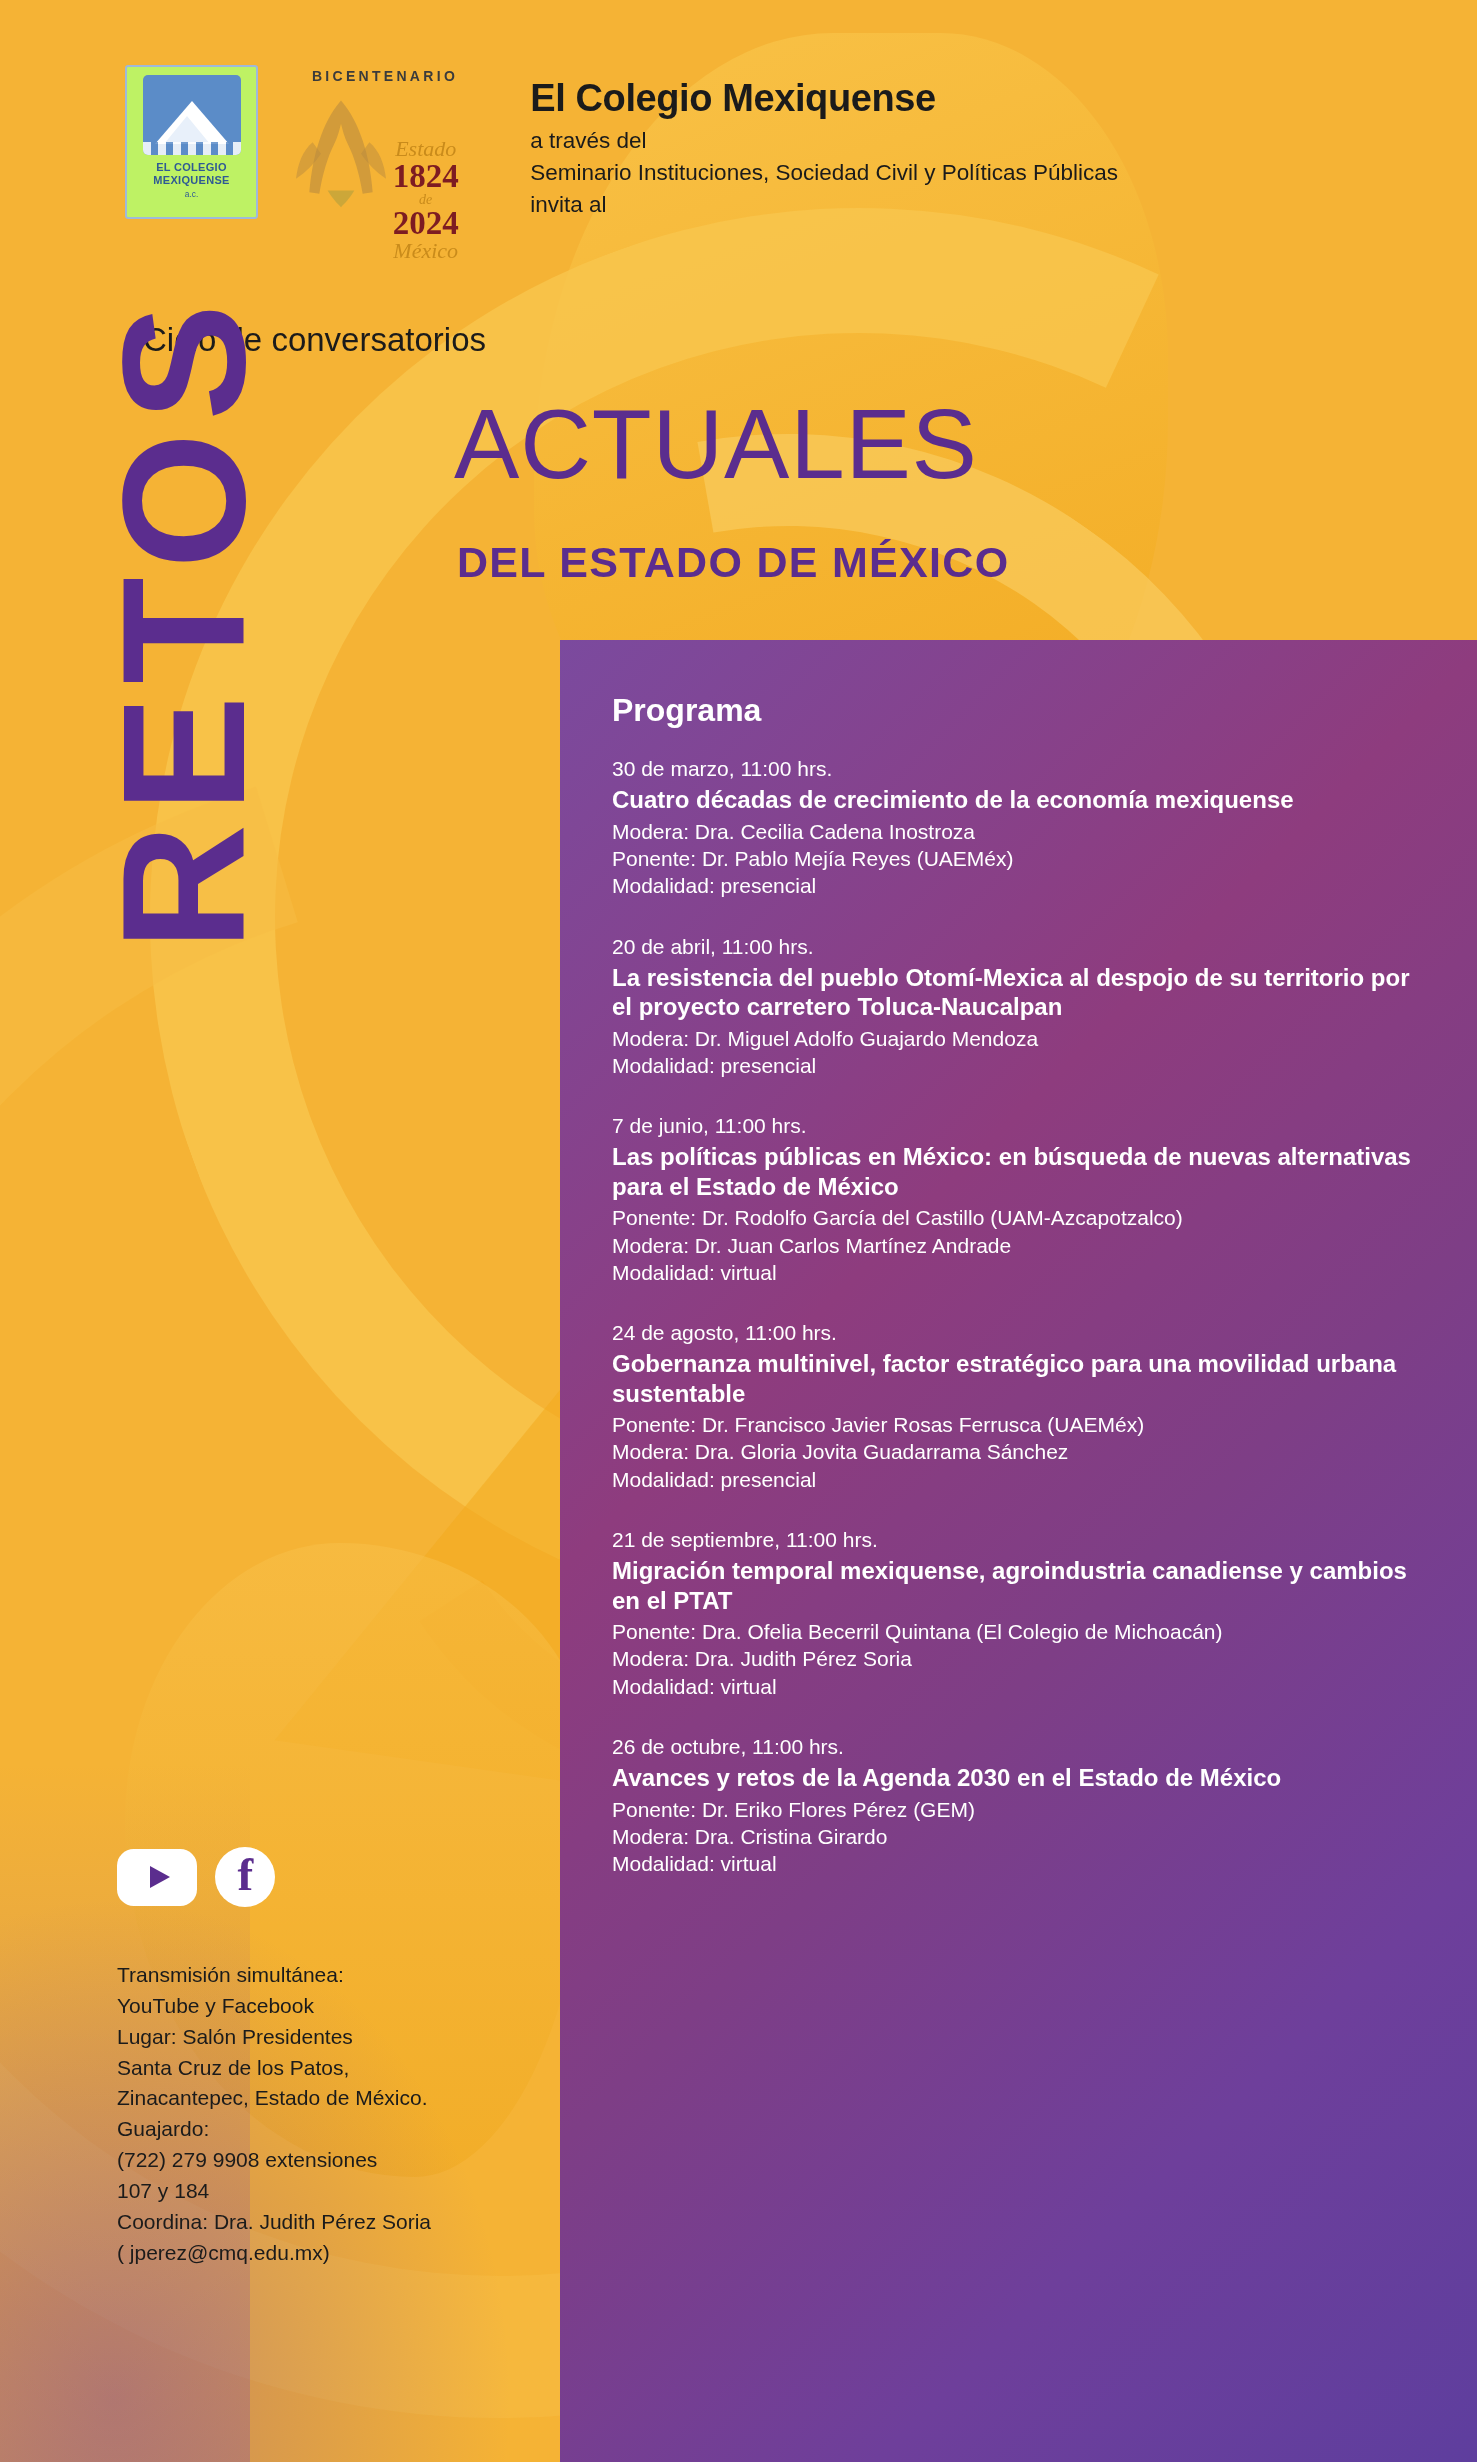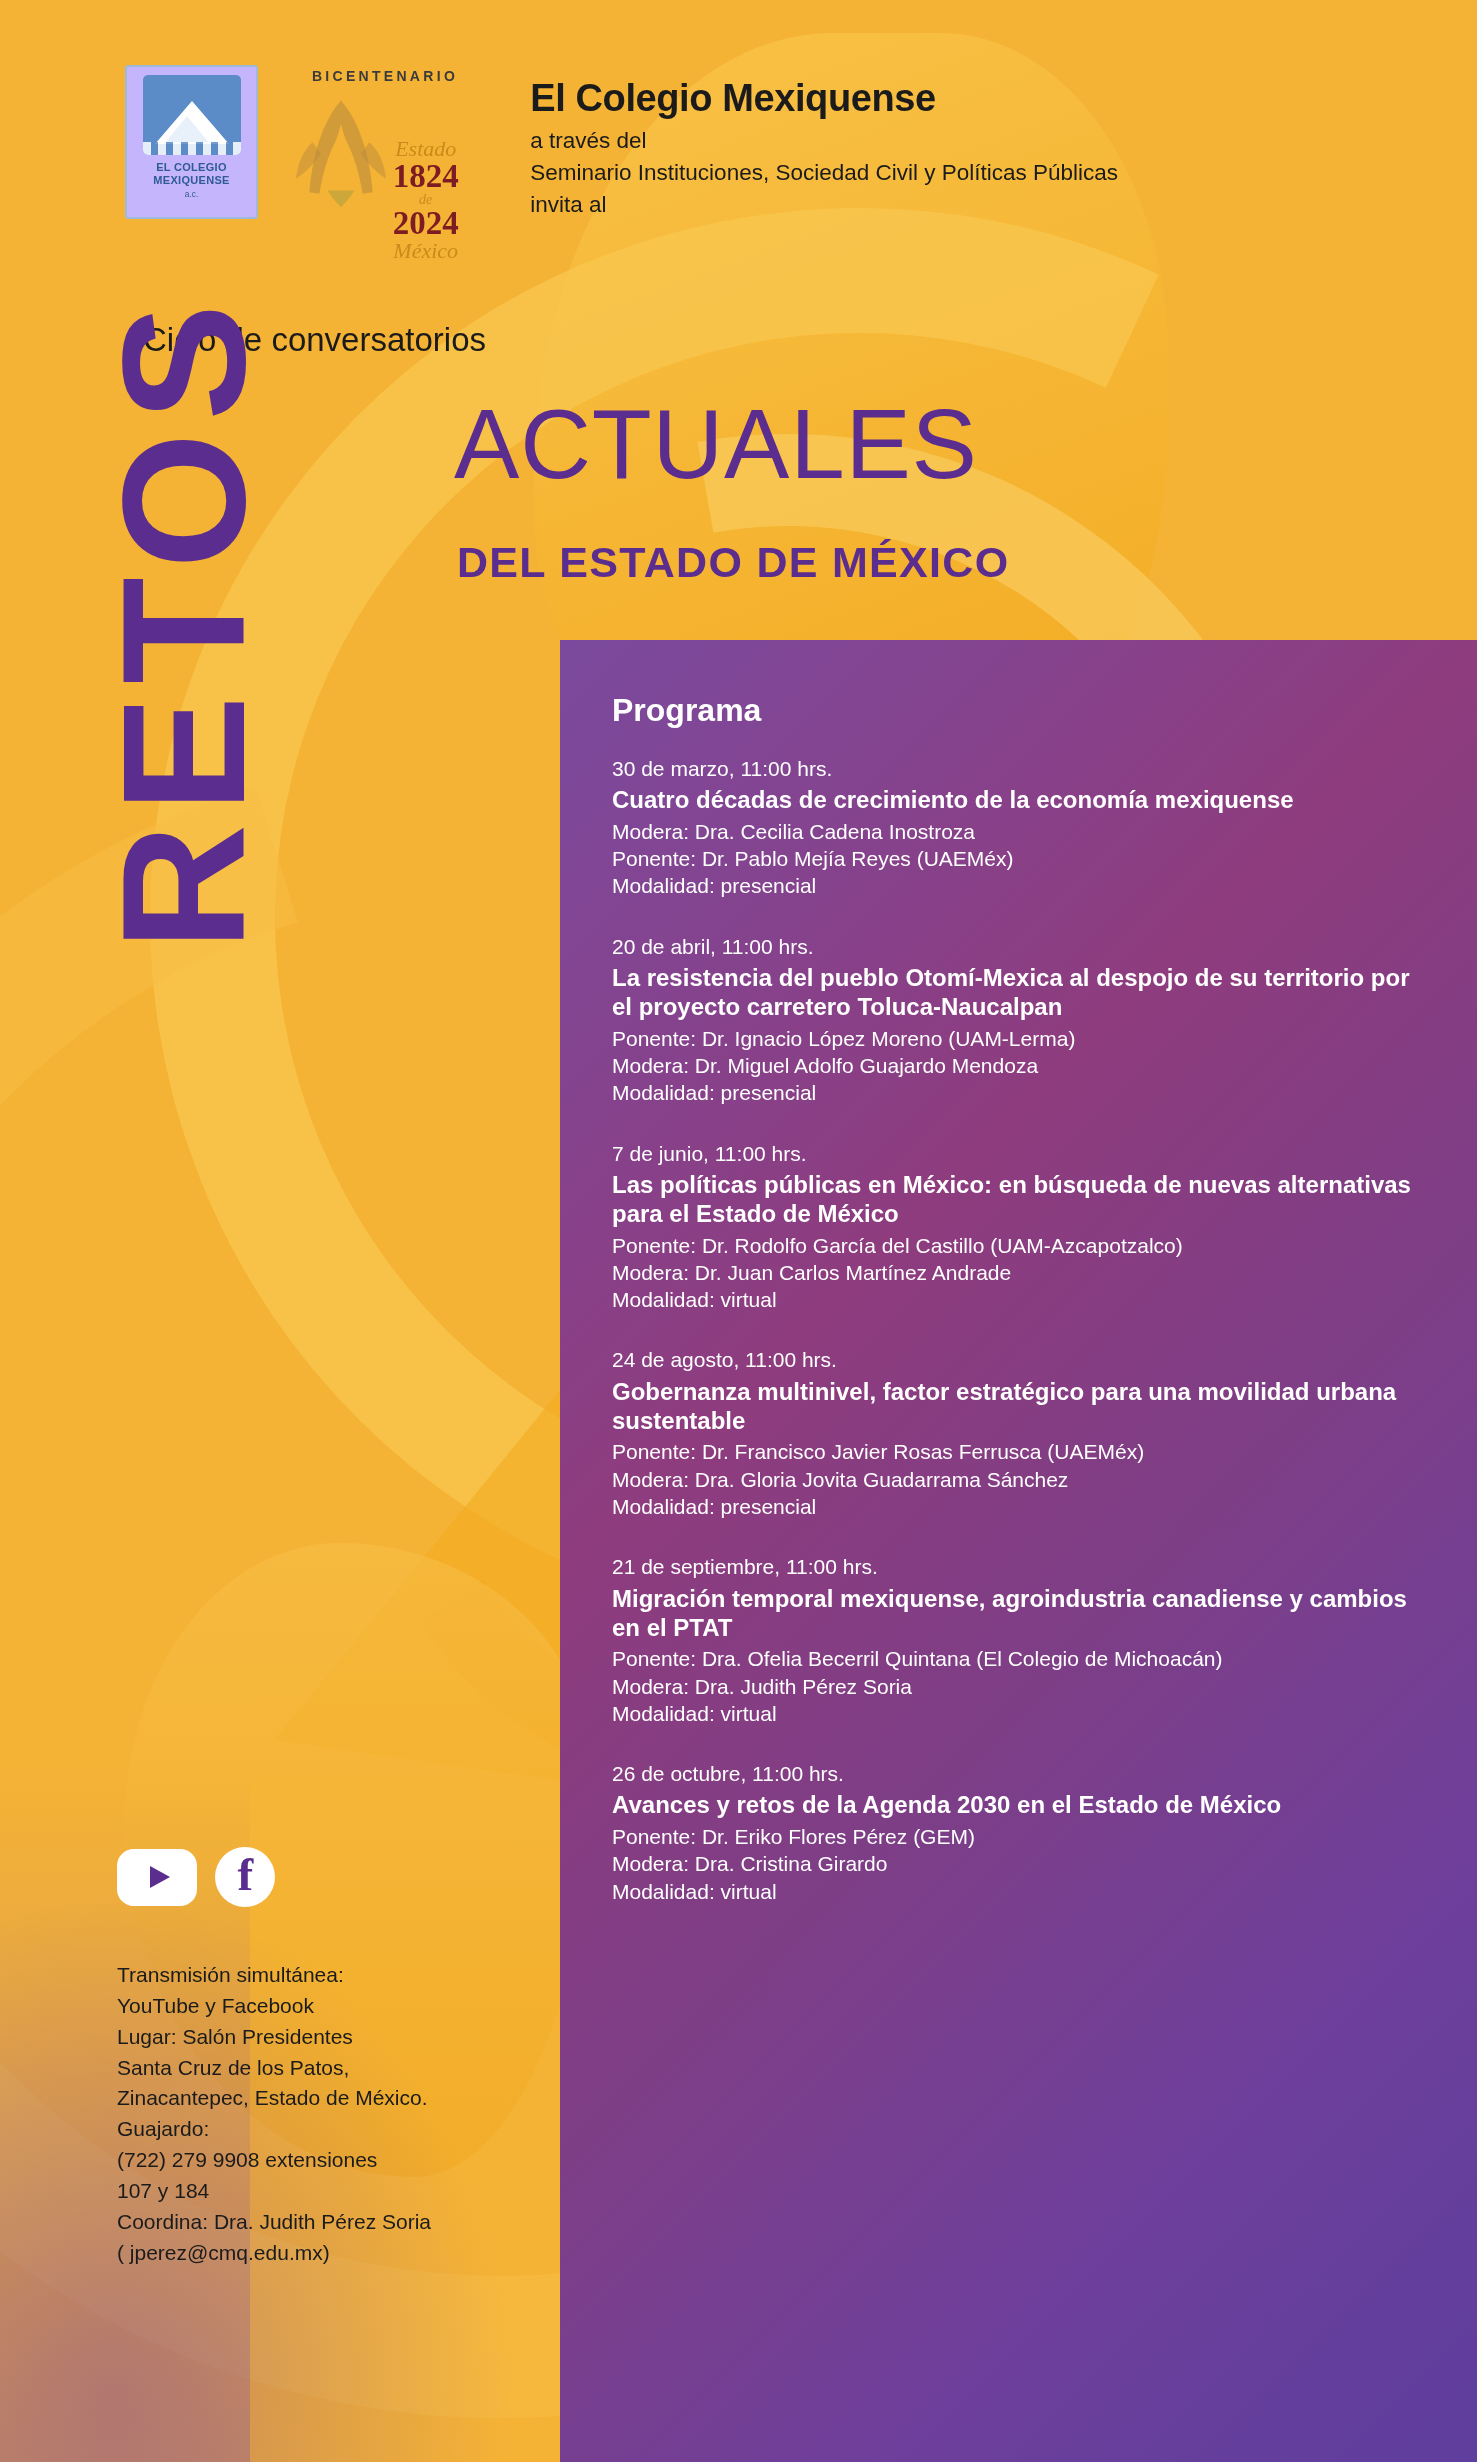--- a/index.html
+++ b/index.html
@@ -104,21 +104,21 @@
   .header {
     position: absolute;
     left: 0; top: 0; width: 100%;
     padding: 65px 50px 0 125px;
     display: flex;
     align-items: flex-start;
     gap: 23px;
   }
   .logo-cmq {
     width: 133px; height: 154px;
-    background: #c4b5fd;
+    background: #bef264;
     border: 2.5px solid #9fb9da;
     border-radius: 3.3px;
     display: flex; flex-direction: column;
     align-items: center; justify-content: flex-start;
     padding-top: 8.3px;
     flex: 0 0 auto;
   }
   .logo-cmq .shieldbox {
     width: 98px; height: 80px;
     background: #5b8cc8;
@@ -338,21 +338,20 @@
     <div class="evt-date">30 de marzo, 11:00 hrs.</div>
     <div class="evt-title">Cuatro décadas de crecimiento de la economía mexiquense</div>
     <div class="evt-line">Modera: Dra. Cecilia Cadena Inostroza</div>
     <div class="evt-line">Ponente: Dr. Pablo Mejía Reyes (UAEMéx)</div>
     <div class="evt-line">Modalidad: presencial</div>
   </div>
 
   <div class="evt">
     <div class="evt-date">20 de abril, 11:00 hrs.</div>
     <div class="evt-title">La resistencia del pueblo Otomí-Mexica al despojo de su territorio por el proyecto carretero Toluca-Naucalpan</div>
-    <div class="evt-line">Ponente: Dr. Ignacio López Moreno (UAM-Lerma)</div>
     <div class="evt-line">Modera: Dr. Miguel Adolfo Guajardo Mendoza</div>
     <div class="evt-line">Modalidad: presencial</div>
   </div>
 
   <div class="evt">
     <div class="evt-date">7 de junio, 11:00 hrs.</div>
     <div class="evt-title">Las políticas públicas en México: en búsqueda de nuevas alternativas para el Estado de México</div>
     <div class="evt-line">Ponente: Dr. Rodolfo García del Castillo (UAM-Azcapotzalco)</div>
     <div class="evt-line">Modera: Dr. Juan Carlos Martínez Andrade</div>
     <div class="evt-line">Modalidad: virtual</div>

